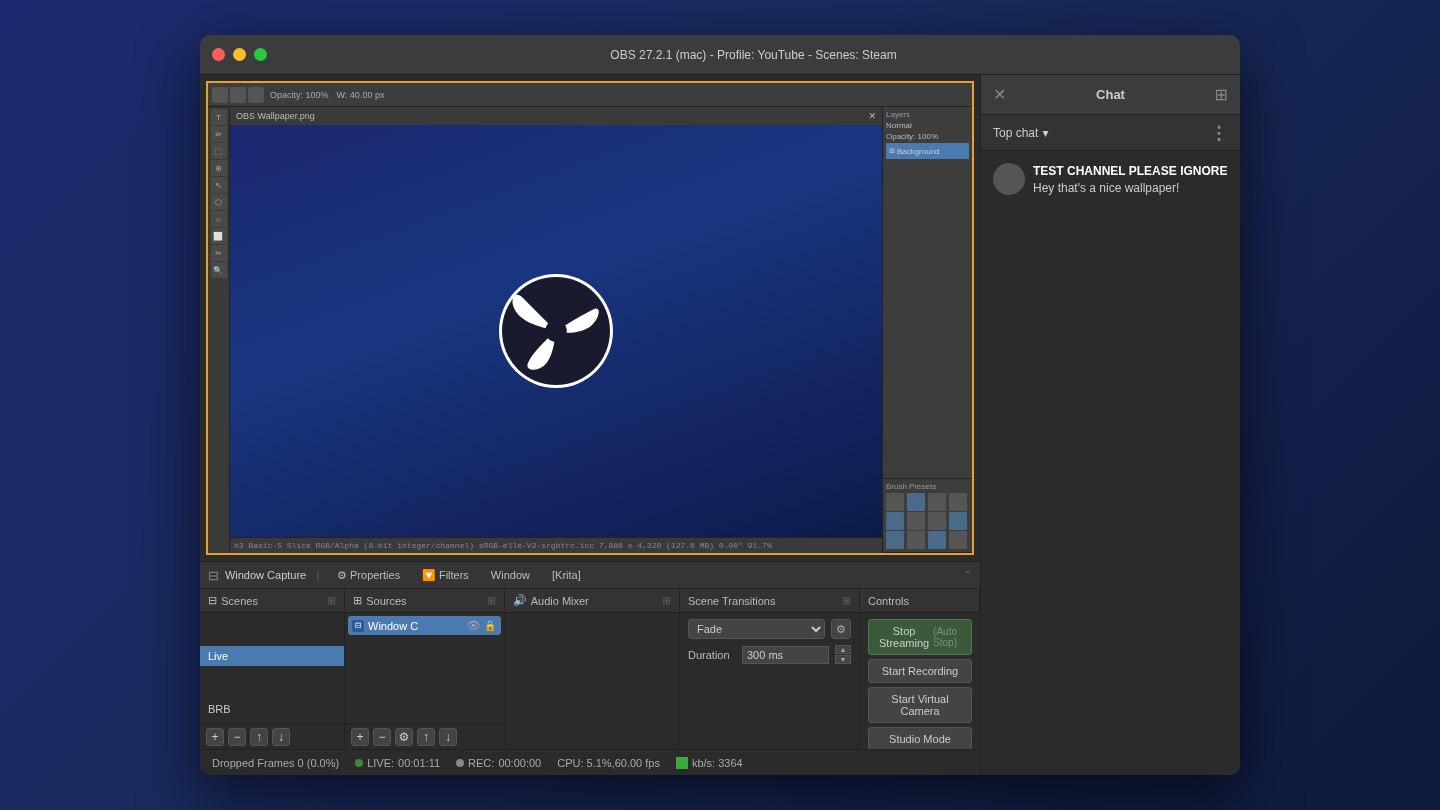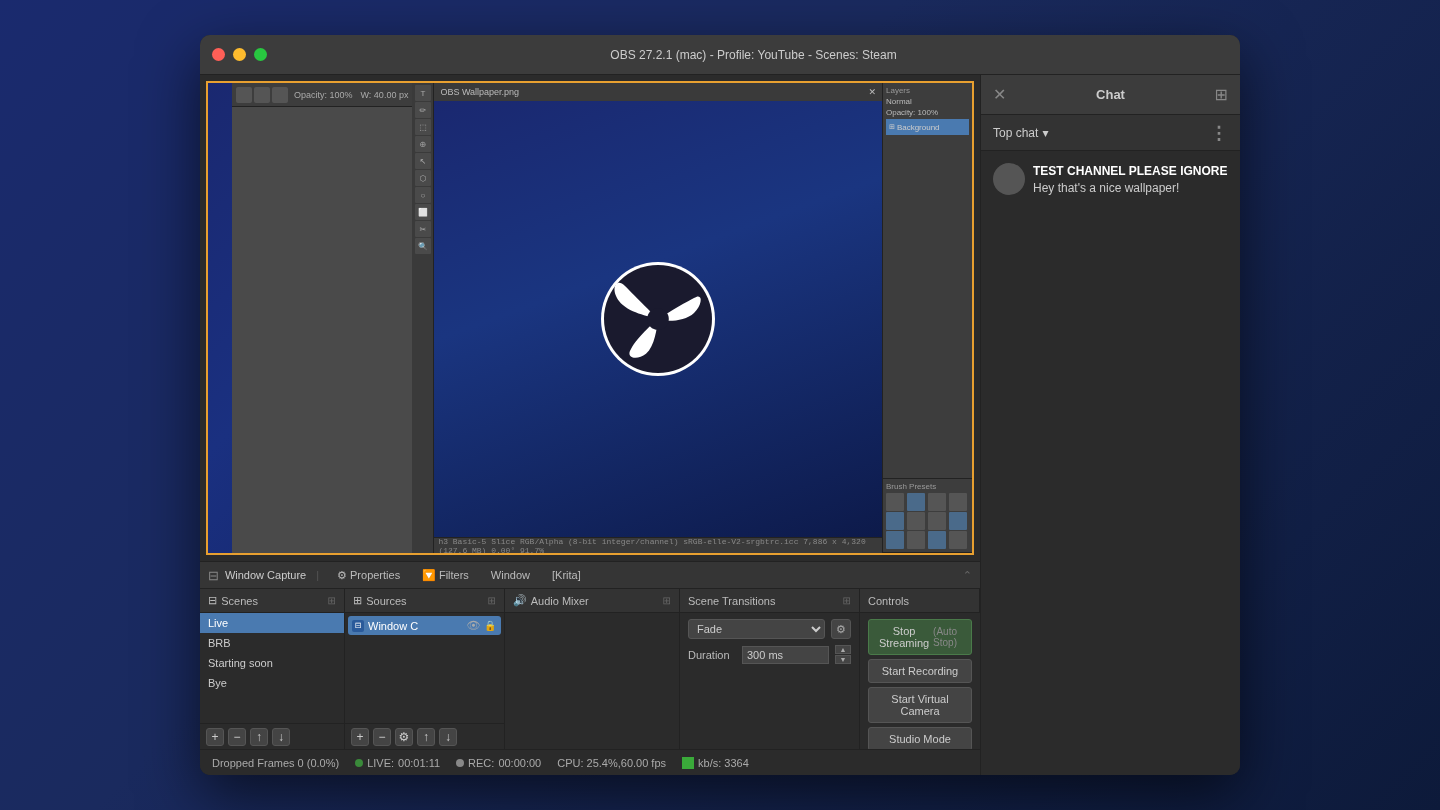--- a/index.html
+++ b/index.html
@@ -105,23 +105,22 @@
       position: relative;
       overflow: hidden;
     }
 
     
     .krita-app {
       width: 100%;
       height: 100%;
       background: #4a4a4a;
       display: flex;
-      flex-direction: row;
+      flex-direction: column;
       font-size: 10px;
-      margin-left: 24px;
     }
     .krita-toolbar {
       height: 24px;
       background: #3d3d3d;
       border-bottom: 1px solid #222;
       display: flex;
       align-items: center;
       padding: 0 4px;
       gap: 2px;
     }
@@ -333,20 +332,21 @@
     }
     .scene-list {
       flex: 1;
       overflow-y: auto;
     }
     .scene-item {
       padding: 4px 8px;
       font-size: 11px;
       color: #ccc;
       cursor: pointer;
+      margin-top: 33px;
     }
     .scene-item.active {
       background: #4a7ab0;
       color: #fff;
     }
     .panel-toolbar {
       height: 26px;
       border-top: 1px solid #222;
       display: flex;
       align-items: center;
@@ -862,21 +862,21 @@
           <span class="status-dot live"></span>
           <span>LIVE:</span>
           <span>00:01:11</span>
         </span>
         <span class="status-item">
           <span class="status-dot rec"></span>
           <span>REC:</span>
           <span>00:00:00</span>
         </span>
         <span class="status-item">
-          <span>CPU: 25.4%,60.00 fps</span>
+          <span>CPU: 5.1%,60.00 fps</span>
         </span>
         <span class="status-item">
           <span class="status-green-square"></span>
           <span>kb/s: 3364</span>
         </span>
       </div>
     </div>
 
     <div class="chat-panel">
       <div class="chat-header">

